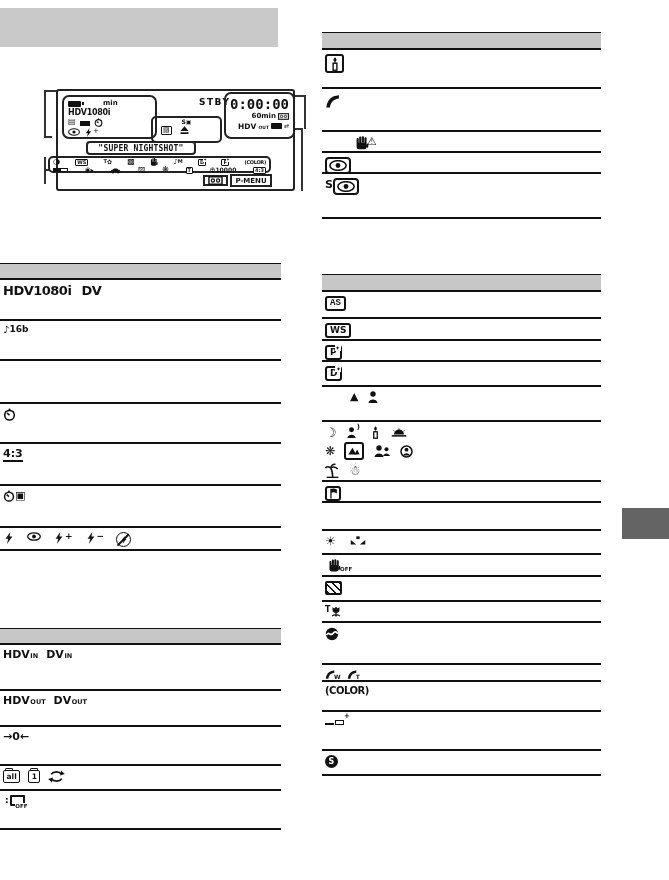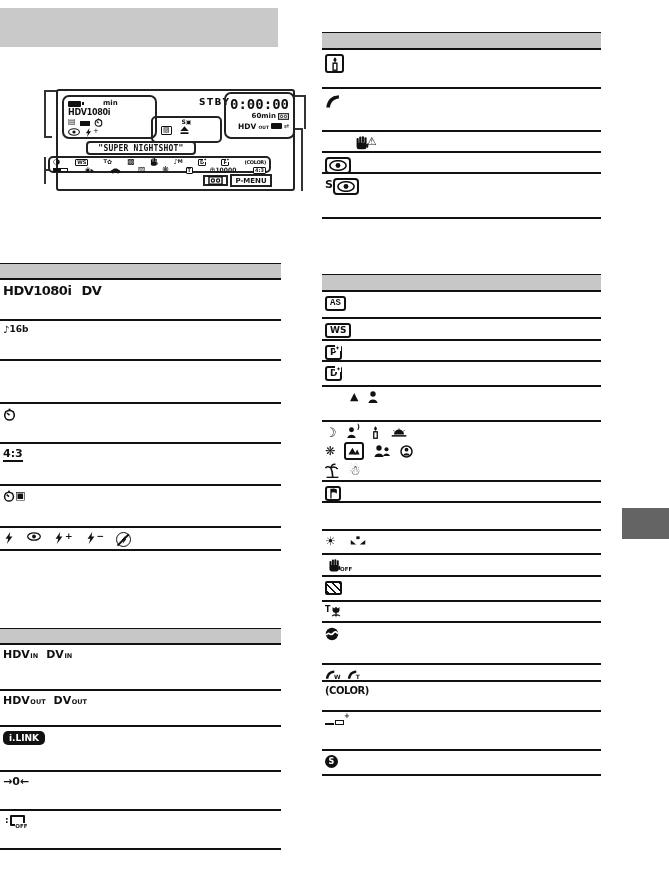--- a/index.html
+++ b/index.html
@@ -430,25 +430,29 @@
         <div class="trow" style="height: 36px; gap: 8px;">
           <span class="grp ">
             <span class="ic io">HDV</span>
             <span class="ic iosub">OUT</span>
           </span>
           <span class="grp ">
             <span class="ic io">DV</span>
             <span class="ic iosub">OUT</span>
           </span>
         </div>
-        <div class="trow" style="height: 45px; gap: 10px;">
-          <span class="badge pill">i.LINK</span>
-        </div>
         <div class="trow" style="height: 39px; gap: 10px;">
           <span class="ic zset">→0←</span>
+        </div>
+        <div class="trow" style="height: 25px; gap: 8px;">
+          <span class="folder">all</span>
+          <span class="folder">1</span>
+          <svg class="svgi i16w">
+            <use href="#sym-loop"></use>
+          </svg>
         </div>
         <div class="trow" style="height: 39px; gap: 10px;">
           <span class="dispoff">
             <span class="offtxt">OFF</span>
           </span>
         </div>
       </div>
       <div class="tbl" style="left: 322px; top: 32px; width: 279px;">
         <div class="tbar" style="height: 18px;"></div>
         <div class="trow" style="height: 39px; gap: 10px;">

